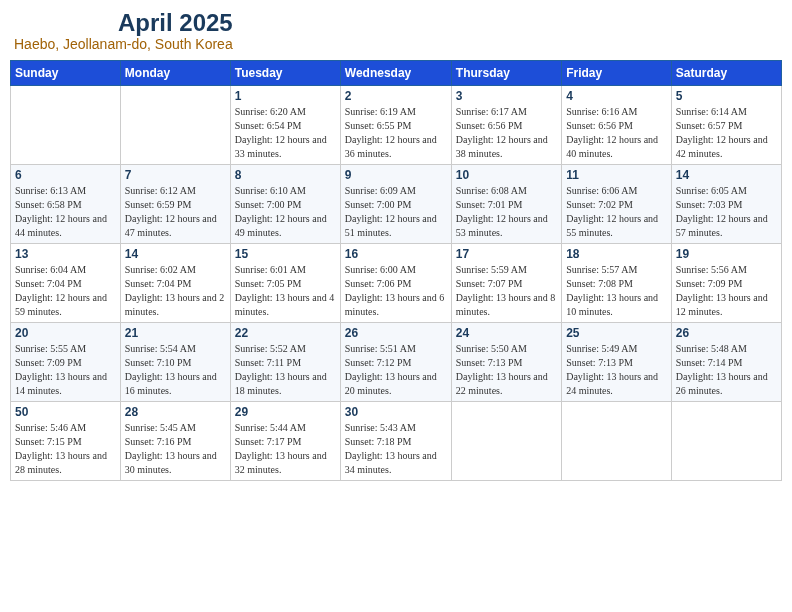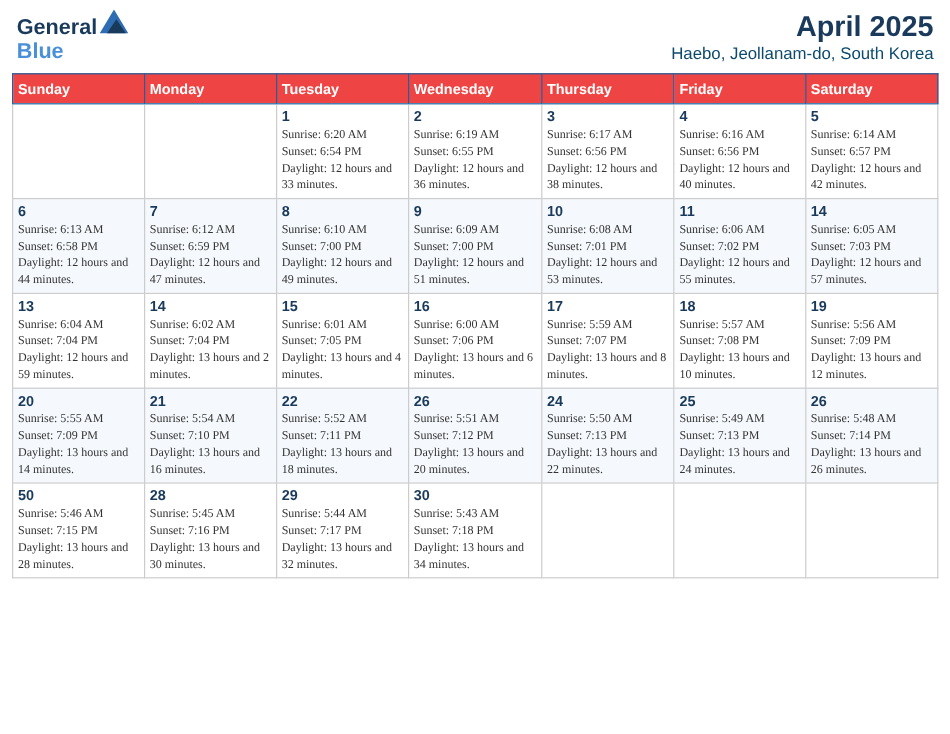--- a/index.html
+++ b/index.html
@@ -40,29 +40,29 @@
       text-align: right;
     }
     .month-title {
       font-size: 24px;
       font-weight: bold;
       color: #1a3a5c;
       line-height: 1.1;
     }
     .location {
       font-size: 14px;
-      color: #0c4a6e;
+      color: #a16207;
     }
     .calendar {
       width: 100%;
       border-collapse: collapse;
       border: 1px solid #ccc;
     }
     .calendar th {
-      background-color: #ef4444;
+      background-color: #1d4ed8;
       color: #fff;
       font-size: 12px;
       font-weight: bold;
       padding: 5px 4px;
       text-align: left;
       border: 1px solid #2060a0;
     }
     .calendar td {
       vertical-align: top;
       border: 1px solid #ccc;
@@ -90,31 +90,20 @@
       font-family: Liberation Serif, serif;
     }
     .empty-cell {
       background: #f9f9f9;
     }
   </style>
 </head>
 <body>
 
 <div class="header">
-  <div class="logo">
-    <div>
-      <div class="logo-text">
-        General<svg class="logo-icon" viewBox="0 0 24 20" fill="none" xmlns="http://www.w3.org/2000/svg">
-          <polygon points="0,20 12,0 24,20" fill="#2e6db4"></polygon>
-          <polygon points="6,20 14,8 22,20" fill="#1a3a5c"></polygon>
-        </svg>
-        <br><span>Blue</span>
-      </div>
-    </div>
-  </div>
   <div class="title-block">
     <div class="month-title">April 2025</div>
     <div class="location">Haebo, Jeollanam-do, South Korea</div>
   </div>
 </div>
 
 <table class="calendar">
   <thead>
     <tr>
     <th>Sunday</th>

